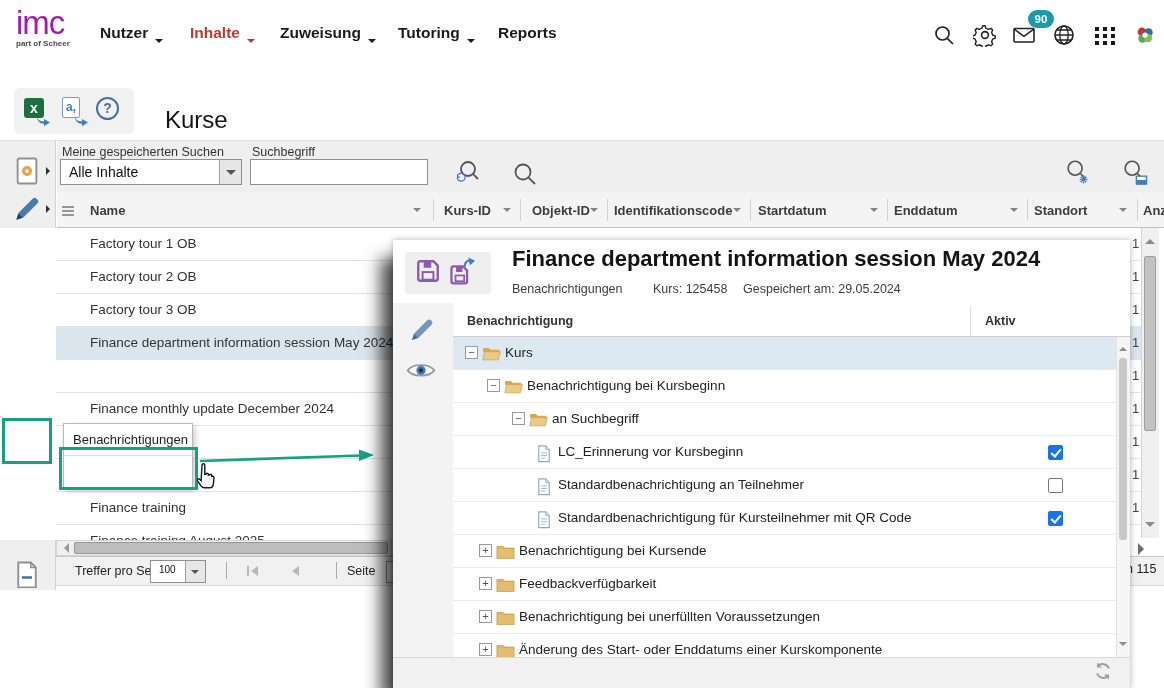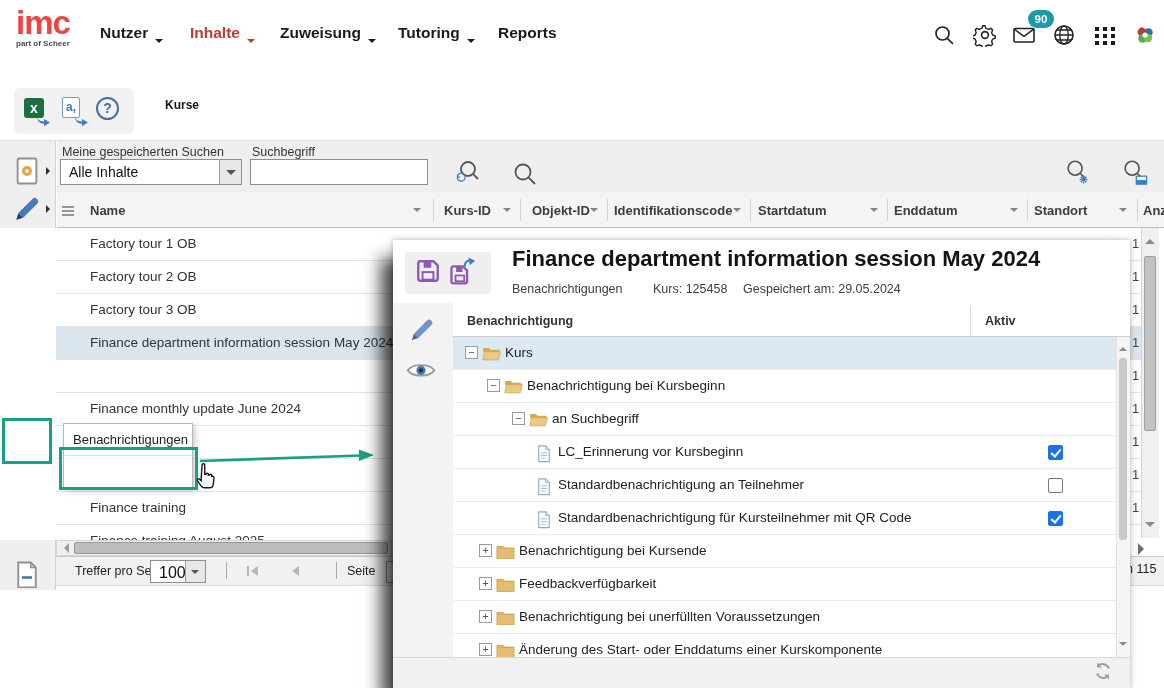--- a/index.html
+++ b/index.html
@@ -4,32 +4,32 @@
 <style>
   *{box-sizing:border-box;margin:0;padding:0}
   html,body{width:1164px;height:688px}
   body{font-family:"Liberation Sans",sans-serif;background:#fff;position:relative;overflow:hidden;color:#222}
   .abs{position:absolute}
   svg{display:block}
 
   
   .navbar{position:absolute;left:0;top:0;width:1164px;height:70px;background:#fff}
   .logo{position:absolute;left:16px;top:8px;cursor:pointer}
-  .logo-main{font-size:33px;font-weight:700;letter-spacing:-1px;color:#ef4444;line-height:30px}
+  .logo-main{font-size:33px;font-weight:400;letter-spacing:-1px;color:#a21caf;line-height:30px}
   .logo-sub{font-size:8px;color:#4a4a4a;font-weight:700;margin-top:1px}
   .nav-item{position:absolute;top:24px;font-size:15.5px;font-weight:700;color:#1b1b1b;cursor:pointer;white-space:nowrap}
   .caret{display:inline-block;width:0;height:0;border:4.5px solid transparent;border-top-color:#1b1b1b;margin-left:7px;position:relative;top:9px}
   .nav-item.active{color:#c13a31}
   .nav-item.active .caret{border-top-color:#c13a31}
   .nav-ico{position:absolute;top:23px;width:24px;height:24px;cursor:pointer}
   .badge{position:absolute;left:1028px;top:10px;min-width:26px;height:18px;border-radius:9px;background:#1b9aaa;color:#fff;font-size:11.5px;font-weight:700;text-align:center;line-height:18px;padding:0 5px;z-index:3}
 
   
   .tool-group{position:absolute;left:14px;top:88px;width:120px;height:46px;background:#f1f1f1;border-radius:6px}
-  .page-title{position:absolute;left:165px;top:98px;font-size:12px;font-weight:700;color:#161616}
+  .page-title{position:absolute;left:165px;top:106px;font-size:24px;font-weight:400;color:#161616}
   .hr-line{position:absolute;left:0;top:140px;width:1164px;height:1px;background:#e0e0e0}
   .ico-excel{position:absolute;left:24px;top:98px;width:20px;height:20px;background:#1d6f42;border-radius:3px}
   .ico-excel span{display:block;color:#fff;font-weight:800;font-size:14px;text-align:center;line-height:20px}
   .mini-arrow{position:absolute;width:15px;height:13px}
   .ico-export{position:absolute;left:62px;top:97px;width:18px;height:21px;background:#fff;border:1.4px solid #7a9cc4;border-radius:2px}
   .ico-export span{display:block;color:#3f7cc0;font-weight:800;font-size:12px;line-height:18px;text-align:center}
   .ico-help{position:absolute;left:96px;top:97px;width:23px;height:23px;border:2.4px solid #4a6f9e;border-radius:50%}
   .ico-help span{display:block;color:#4a6f9e;font-weight:800;font-size:14px;text-align:center;line-height:19px}
 
   
@@ -378,21 +378,21 @@
       <span class="frag">1</span>
     </div>
   <div class="row sel" style="top:99px">
       <span class="name">Finance department information session May 2024</span>
       <span class="frag">1</span>
     </div>
   <div class="row" style="top:132px">
       <span class="frag">1</span>
     </div>
   <div class="row" style="top:165px">
-      <span class="name">Finance monthly update June 2024</span>
+      <span class="name">Finance monthly update December 2024</span>
       <span class="frag">1</span>
     </div>
   <div class="row" style="top:198px">
       <span class="name"></span>
       <span class="frag">1</span>
     </div>
   <div class="row" style="top:231px">
       <span class="name"></span>
       <span class="frag">1</span>
     </div>
@@ -411,21 +411,21 @@
 <i class="arr" style="left:1145px;top:522px;border:5px solid transparent;border-top-color:#8a8a8a"></i>
 <i class="arr" style="left:1138px;top:543px;border:6px solid transparent;border-left-color:#6e6e6e"></i>
 
 <div class="hscroll"></div>
 <i class="arr" style="left:59px;top:543px;border:5px solid transparent;border-right-color:#9a9a9a"></i>
 <div class="hthumb"></div>
 
 <div class="pagebar"></div>
 <div class="plabel" style="left:75px;top:564px">Treffer pro Seite:</div>
 <div class="selbox" style="left:150px;top:560px;width:56px;height:23px">
-  <span class="val" style="top:3px;font-size:16px">100</span>
+  <span class="val" style="top:3px;font-size:10px">100</span>
   <span class="selcaret" style="width:20px">
       <i style="left:5px;top:9px;border-width:4.5px"></i>
     </span>
 </div>
 <div class="psep" style="left:226px"></div>
 <div class="abs" style="left:246px;top:565px;width:14px;height:12px">
   <svg viewBox="0 0 14 12">
       <path d="M2 1v10" stroke="#b8b8b8" stroke-width="2"></path>
       <path d="M12 1L5 6l7 5z" fill="#b8b8b8"></path>
     </svg>

